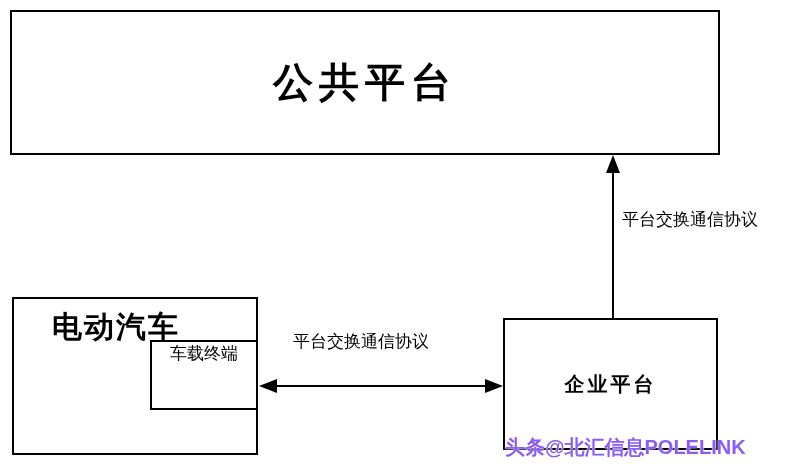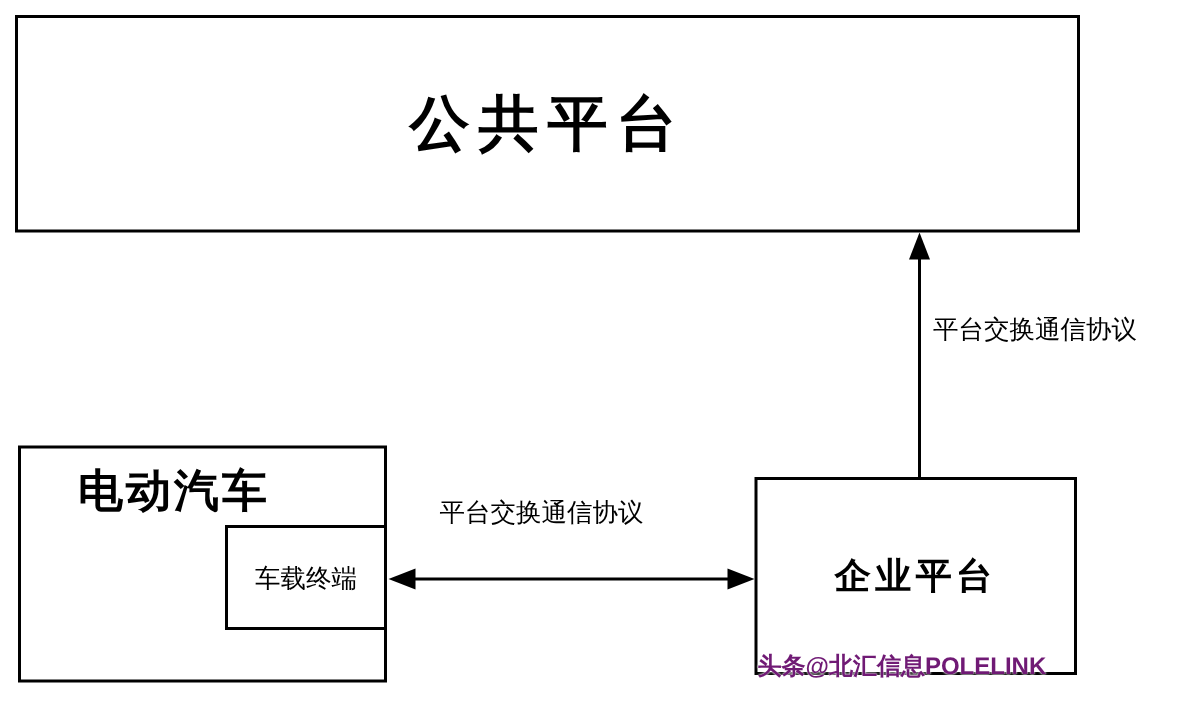--- a/index.html
+++ b/index.html
@@ -26,50 +26,50 @@
     font-size: 40px; font-weight: bold; letter-spacing: 6px;
   }
   #electric-vehicle {
     left: 12px; top: 297px; width: 246px; height: 158px;
   }
   #electric-vehicle .label {
     position: absolute; left: 14px; top: 8px;
     font-size: 30px; font-weight: bold; letter-spacing: 2px; margin-left: 24px;
   }
   #vehicle-terminal {
-    left: 150px; top: 350px; width: 108px; height: 70px;
-    display: flex; align-items: center; justify-content: center;
+    left: 150px; top: 340px; width: 108px; height: 70px;
+    display: flex; justify-content: center;
     background: #fff;
   }
   #vehicle-terminal .label { font-size: 17px; }
   #enterprise-platform {
     left: 503px; top: 318px; width: 215px; height: 132px;
     display: flex; align-items: center; justify-content: center;
   }
   #enterprise-platform .label {
-    font-size: 24px; font-weight: bold; letter-spacing: 3px;
+    font-size: 20px; font-weight: bold; letter-spacing: 3px;
   }
   .edge-label {
     position: absolute;
     font-size: 17px;
     white-space: nowrap;
   }
   #label-vehicle-platform { left: 293px; top: 330px; }
   #label-platform-exchange { left: 622px; top: 208px; }
   svg.arrows {
     position: absolute; left: 0; top: 0;
     width: 790px; height: 475px;
     pointer-events: none;
   }
   .watermark {
     position: absolute;
     left: 505px; top: 434px;
-    font-size: 16px;
+    font-size: 20px;
     font-weight: bold;
-    color: #701a75;
+    color: #8b5cf6;
     text-shadow: 0 0 2px #ffffff, 0 0 1px #ffffff;
     white-space: nowrap;
   }
 </style>
 </head>
 <body>
 
 <svg class="arrows" viewBox="0 0 790 475" xmlns="http://www.w3.org/2000/svg">
   <g>
     <line x1="613" y1="318" x2="613" y2="170" stroke="#000" stroke-width="2"></line>

